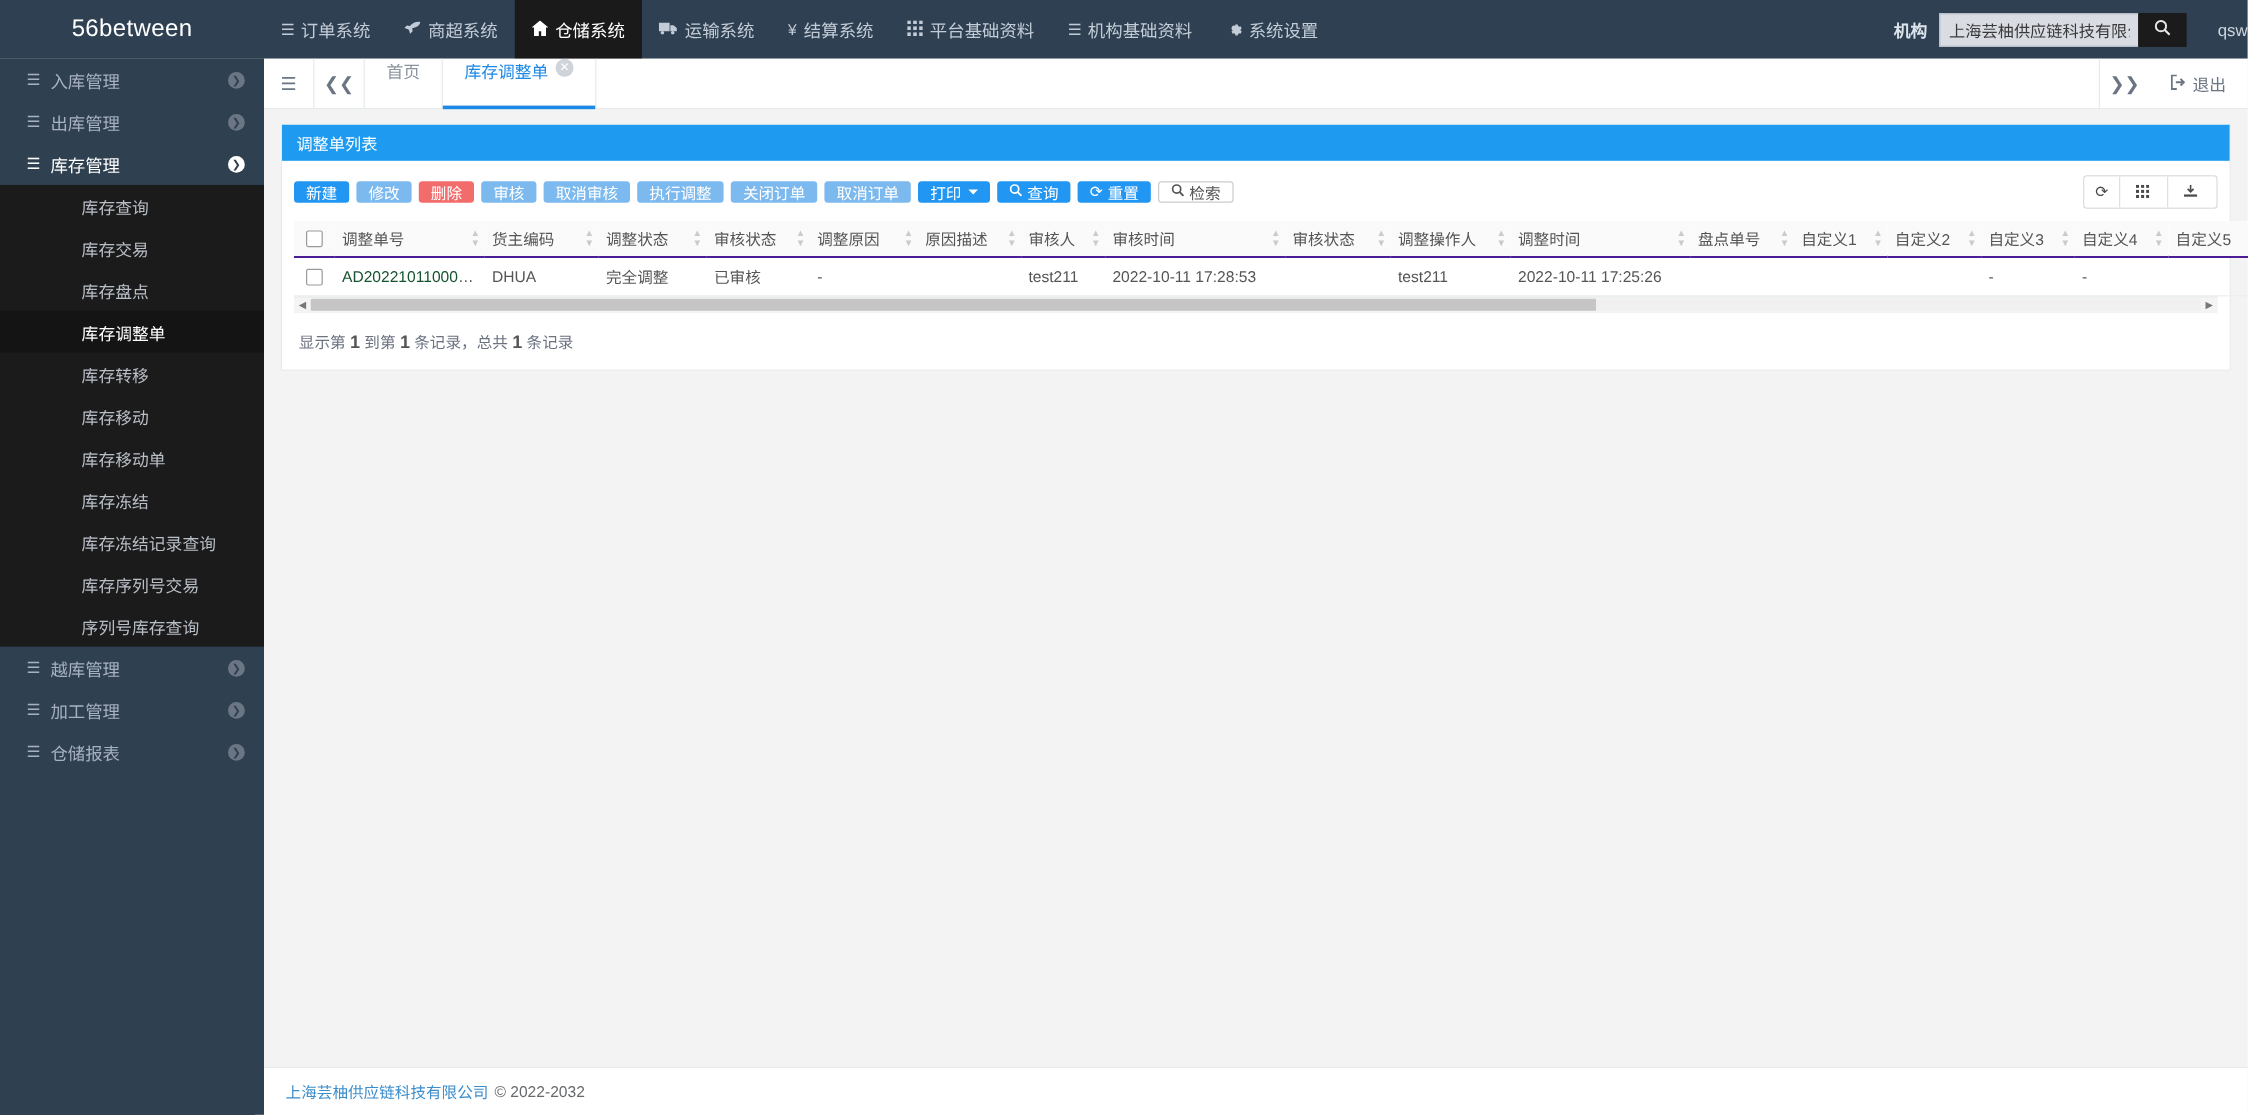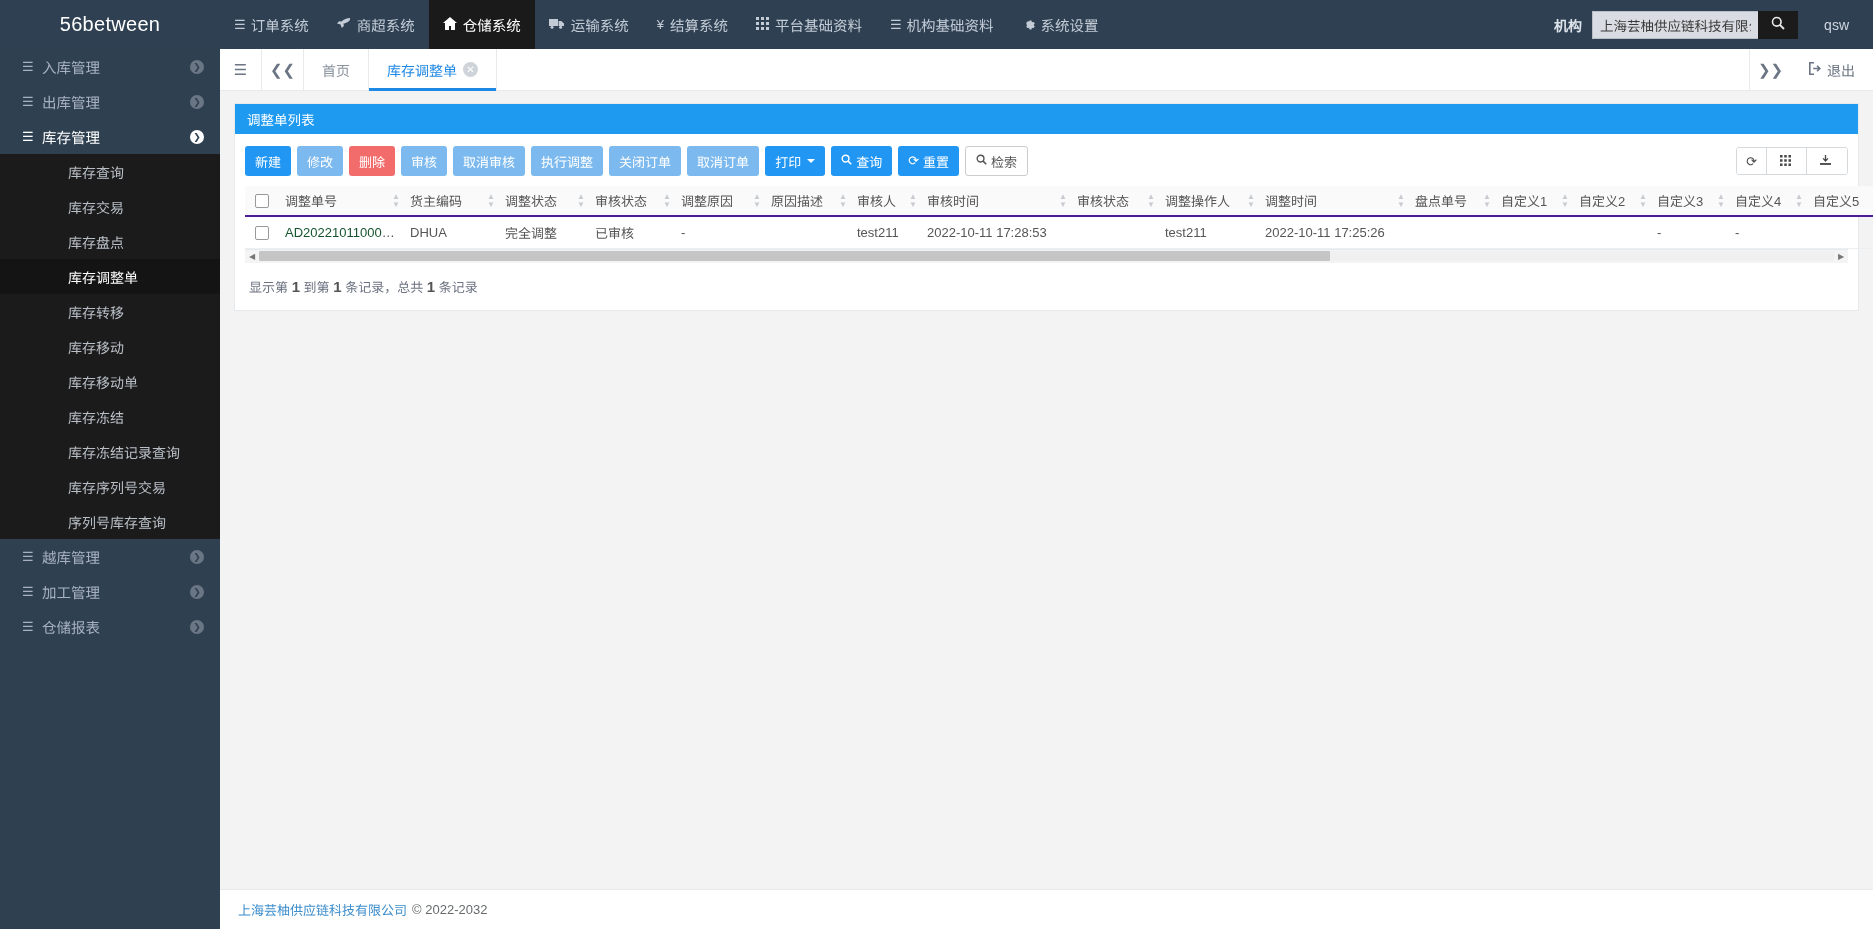--- a/index.html
+++ b/index.html
@@ -30,21 +30,21 @@
     display: flex; align-items: center; gap: 6px;
     padding: 0 14px; height: 49px;
     color: #c3ccd6; font-size: 14.5px; white-space: nowrap;
     cursor: pointer;
   }
   .nav-item.active { background: #1a1a1a; color: #ffffff; justify-content: space-between; }
   .nav-item .ic { font-size: 13px; line-height: 1; display: inline-block; }
 
   .nav-right {
     margin-left: auto; display: flex; align-items: center;
-    padding-right: 24px; gap: 0;
+    padding-right: 0; gap: 0;
   }
   .org-label { color: #dde3ea; font-size: 14px; font-weight: bold; margin-right: 10px; }
   .org-input {
     width: 166px; height: 28px;
     background: #d9dde3; border: 1px solid #b8bfc7; border-right: none;
     color: #3a3a3a; font-size: 13.5px;
     padding: 0 7px; outline: none;
     font-family: "Liberation Sans", "DejaVu Sans", sans-serif;
   }
   .org-search-btn {
@@ -102,21 +102,21 @@
     display: flex; align-items: stretch;
     position: relative;
   }
   .tab-ctl {
     width: 42px; display: flex; align-items: center; justify-content: center;
     color: #6b7583; font-size: 15px; cursor: pointer;
     border-right: 1px solid #e7eaec;
   }
   .tab-ctl.noborder { border-right: none; border-left: 1px solid #e7eaec; }
   .tab {
-    display: flex; align-items: center; gap: 6px;
+    display: flex; gap: 6px;
     padding: 0 18px; color: #8a939e; font-size: 14px; cursor: pointer;
     border-right: 1px solid #e7eaec;
     position: relative;
   }
   .tab.active { color: #1e88e5; }
   .tab.active::after {
     content: ''; position: absolute; left: 0; right: 0; bottom: -1px;
     height: 3px; background: #1e88e5;
   }
   .tab .tab-close {
@@ -145,21 +145,21 @@
     color: #ffffff; font-size: 13.5px;
   }
   .panel-body { padding: 12px 10px 14px 10px; }
 
   
   .toolbar {
     display: flex; align-items: center; gap: 6px;
     margin-bottom: 10px; position: relative;
   }
   .btn {
-    height: 30px; padding: 0 10px;
+    height: 18px; padding: 0 10px;
     border: none; border-radius: 3px;
     font-size: 13px; color: #ffffff; cursor: pointer;
     display: inline-flex; align-items: center; gap: 4px;
     font-family: Liberation Serif, serif;
     white-space: nowrap;
   }
   .btn-primary { background: #2196f3; }
   .btn-info    { background: #7cb9ee; }
   .btn-danger  { background: #f36c6c; }
   .btn-default {

